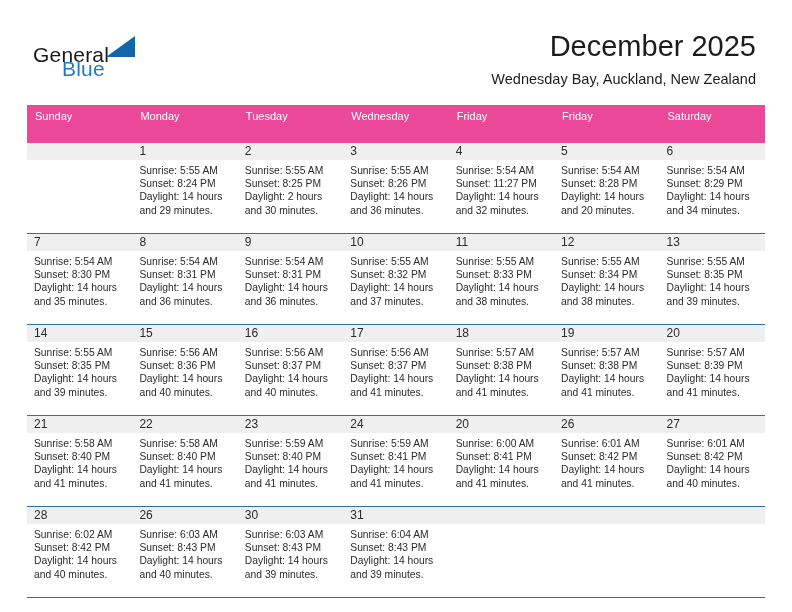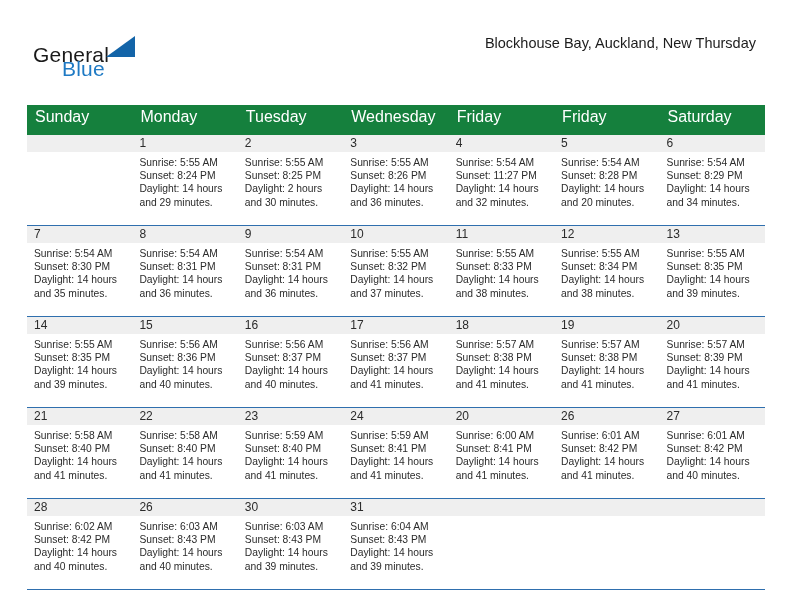--- a/index.html
+++ b/index.html
@@ -94,26 +94,26 @@
     width: 738px;
   }
   table.cal {
     border-collapse: collapse;
     table-layout: fixed;
     width: 738px;
   }
   table.cal col { width: 105.43px; }
 
   thead th {
-    background: #15803d;
+    background: #ec4899;
     color: #ffffff;
-    font-size: 16px;
+    font-size: 11px;
     font-weight: normal;
     text-align: left;
-    padding: 5px 0 12px 8px;
+    padding: 5px 0 20px 8px;
     height: 11px;
     line-height: 13px;
   }
 
   tbody tr.week-row > td {
     vertical-align: top;
     padding: 0;
     border-bottom: 1.4px solid #2f6fae;
     height: 90px;
   }
@@ -159,21 +159,22 @@
 
   <div class="header">
 
     <div class="logo">
       <span class="logo-general">General</span>
       <span class="logo-triangle"></span>
       <span class="logo-blue">Blue</span>
     </div>
 
     <div class="title-block">
-      <div class="location">Blockhouse Bay, Auckland, New Thursday</div>
+      <div class="month-title">December 2025</div>
+      <div class="location">Wednesday Bay, Auckland, New Zealand</div>
     </div>
 
   </div>
 
   <div class="calendar">
     <table class="cal">
       <colgroup>
         <col>
           <col>
           <col>

